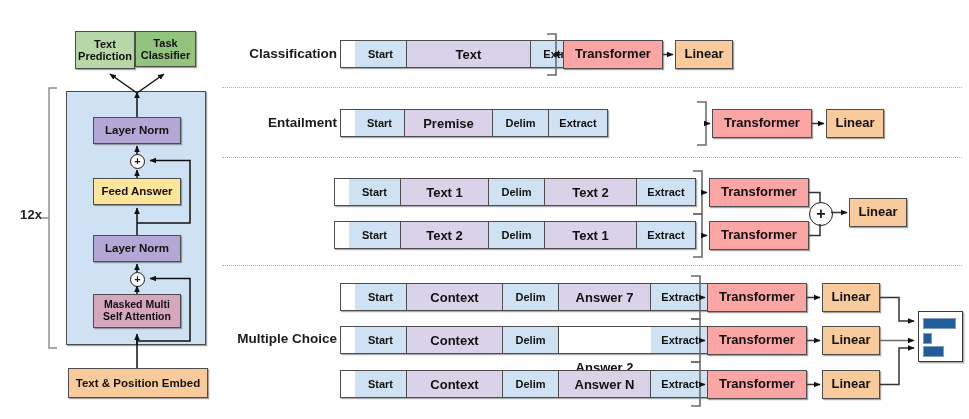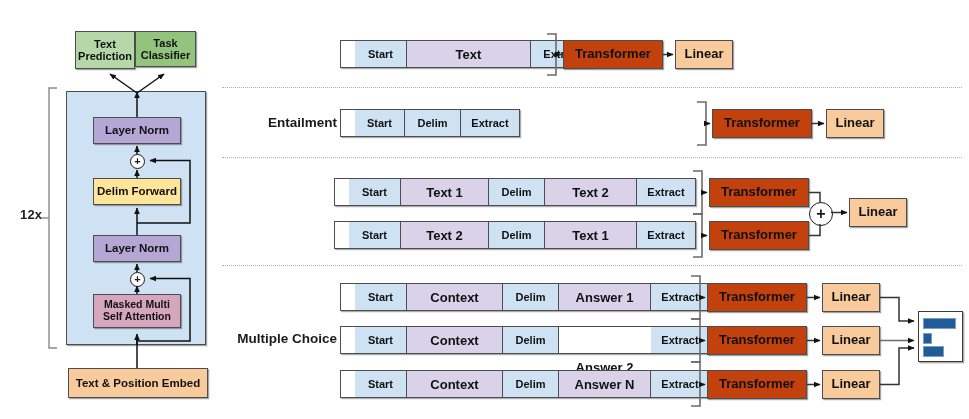--- a/index.html
+++ b/index.html
@@ -18,21 +18,21 @@
 
   .c-green-l{background:#b6d7a8;}
   .c-green-d{background:#93c47d;}
   .c-purple {background:#b4a7d6;}
   .c-yellow {background:#ffe599;}
   .c-pink   {background:#d5a6bd;}
   .c-orange {background:#f9cb9c;}
   .c-blueBg {background:#cfe2f3;}
   .c-tokblue{background:#cfe2f3;}
   .c-tokpurp{background:#d9d2e9;}
-  .c-transf {background:#c2410c;justify-content:center;}
+  .c-transf {background:#fca5a5;justify-content:center;}
   .c-linear {background:#f9cb9c;}
 
   
   #leftPane{position:absolute;left:0;top:0;width:232px;height:419px;}
 
   .lbl-12x{
     position:absolute;font-size:13px;color:#222;letter-spacing:.2px;
   }
 
   
@@ -86,21 +86,21 @@
 
     <div class="blk c-purple" style="left:93px;top:117px;width:88px;height:27px;font-size:11.5px;">
       <span>Layer Norm</span>
     </div>
 
     <div class="plus small" style="left:130px;top:154px;">
       <span>+</span>
     </div>
 
     <div class="blk c-yellow" style="left:93px;top:178px;width:88px;height:27px;font-size:11.5px;">
-      <span>Delim Forward</span>
+      <span>Feed Answer</span>
     </div>
 
     <div class="blk c-purple" style="left:93px;top:235px;width:88px;height:27px;font-size:11.5px;">
       <span>Layer Norm</span>
     </div>
 
     <div class="plus small" style="left:130px;top:272px;">
       <span>+</span>
     </div>
 
@@ -109,31 +109,33 @@
 Self Attention</span>
     </div>
 
     <div class="blk c-orange" style="left:68px;top:368px;width:140px;height:30px;font-size:11.5px;">
       <span>Text &amp; Position Embed</span>
     </div>
 
     <div class="lbl-12x" style="left:20px;top:207px;">12x</div>
   </div>
 
+  <div class="rowlabel" style="left:197px;top:46px;width:140px;">Classification</div>
   <div class="rowlabel" style="left:197px;top:115px;width:140px;">Entailment</div>
   <div class="rowlabel" style="left:190px;top:331px;width:147px;">Multiple Choice</div>
 
   <div class="tokenrow" id="tr-c0" style="left:340px;top:40px;">
       <div class="tok c-tokblue" style="width: 52px;">Start</div>
       <div class="tok c-tokpurp big" style="width: 124px;">Text</div>
       <div class="tok c-tokblue" style="width: 62px;">Extract</div>
     </div>
 
   <div class="tokenrow" id="tr-e0" style="left:340px;top:109px;">
       <div class="tok c-tokblue" style="width: 50px;">Start</div>
+      <div class="tok c-tokpurp big" style="width: 88px;">Premise</div>
       <div class="tok c-tokblue" style="width: 56px;">Delim</div>
       <div class="tok c-tokblue" style="width: 58px;">Extract</div>
     </div>
 
   <div class="tokenrow" id="tr-s0" style="left:334px;top:178px;">
       <div class="tok c-tokblue" style="width: 52px;">Start</div>
       <div class="tok c-tokpurp big" style="width: 88px;">Text 1</div>
       <div class="tok c-tokblue" style="width: 56px;">Delim</div>
       <div class="tok c-tokpurp big" style="width: 92px;">Text 2</div>
       <div class="tok c-tokblue" style="width: 58px;">Extract</div>
@@ -143,21 +145,21 @@
       <div class="tok c-tokpurp big" style="width: 88px;">Text 2</div>
       <div class="tok c-tokblue" style="width: 56px;">Delim</div>
       <div class="tok c-tokpurp big" style="width: 92px;">Text 1</div>
       <div class="tok c-tokblue" style="width: 58px;">Extract</div>
     </div>
 
   <div class="tokenrow" id="tr-m0" style="left:340px;top:283px;">
       <div class="tok c-tokblue" style="width: 52px;">Start</div>
       <div class="tok c-tokpurp big" style="width: 96px;">Context</div>
       <div class="tok c-tokblue" style="width: 56px;">Delim</div>
-      <div class="tok c-tokpurp big" style="width: 92px;">Answer 1</div>
+      <div class="tok c-tokpurp big" style="width: 92px;">Answer 7</div>
       <div class="tok c-tokblue" style="width: 58px;">Extract</div>
     </div>
   <div class="tokenrow" id="tr-m1" style="left:340px;top:326px;">
       <div class="tok c-tokblue" style="width: 52px;">Start</div>
       <div class="tok c-tokpurp big" style="width: 96px;">Context</div>
       <div class="tok c-tokblue" style="width: 56px;">Delim</div>
       <div class="tok c-tokpurp big" style="width: 92px; margin-top: 40px;">Answer 2</div>
       <div class="tok c-tokblue" style="width: 58px;">Extract</div>
     </div>
   <div class="tokenrow" id="tr-m2" style="left:340px;top:370px;">

